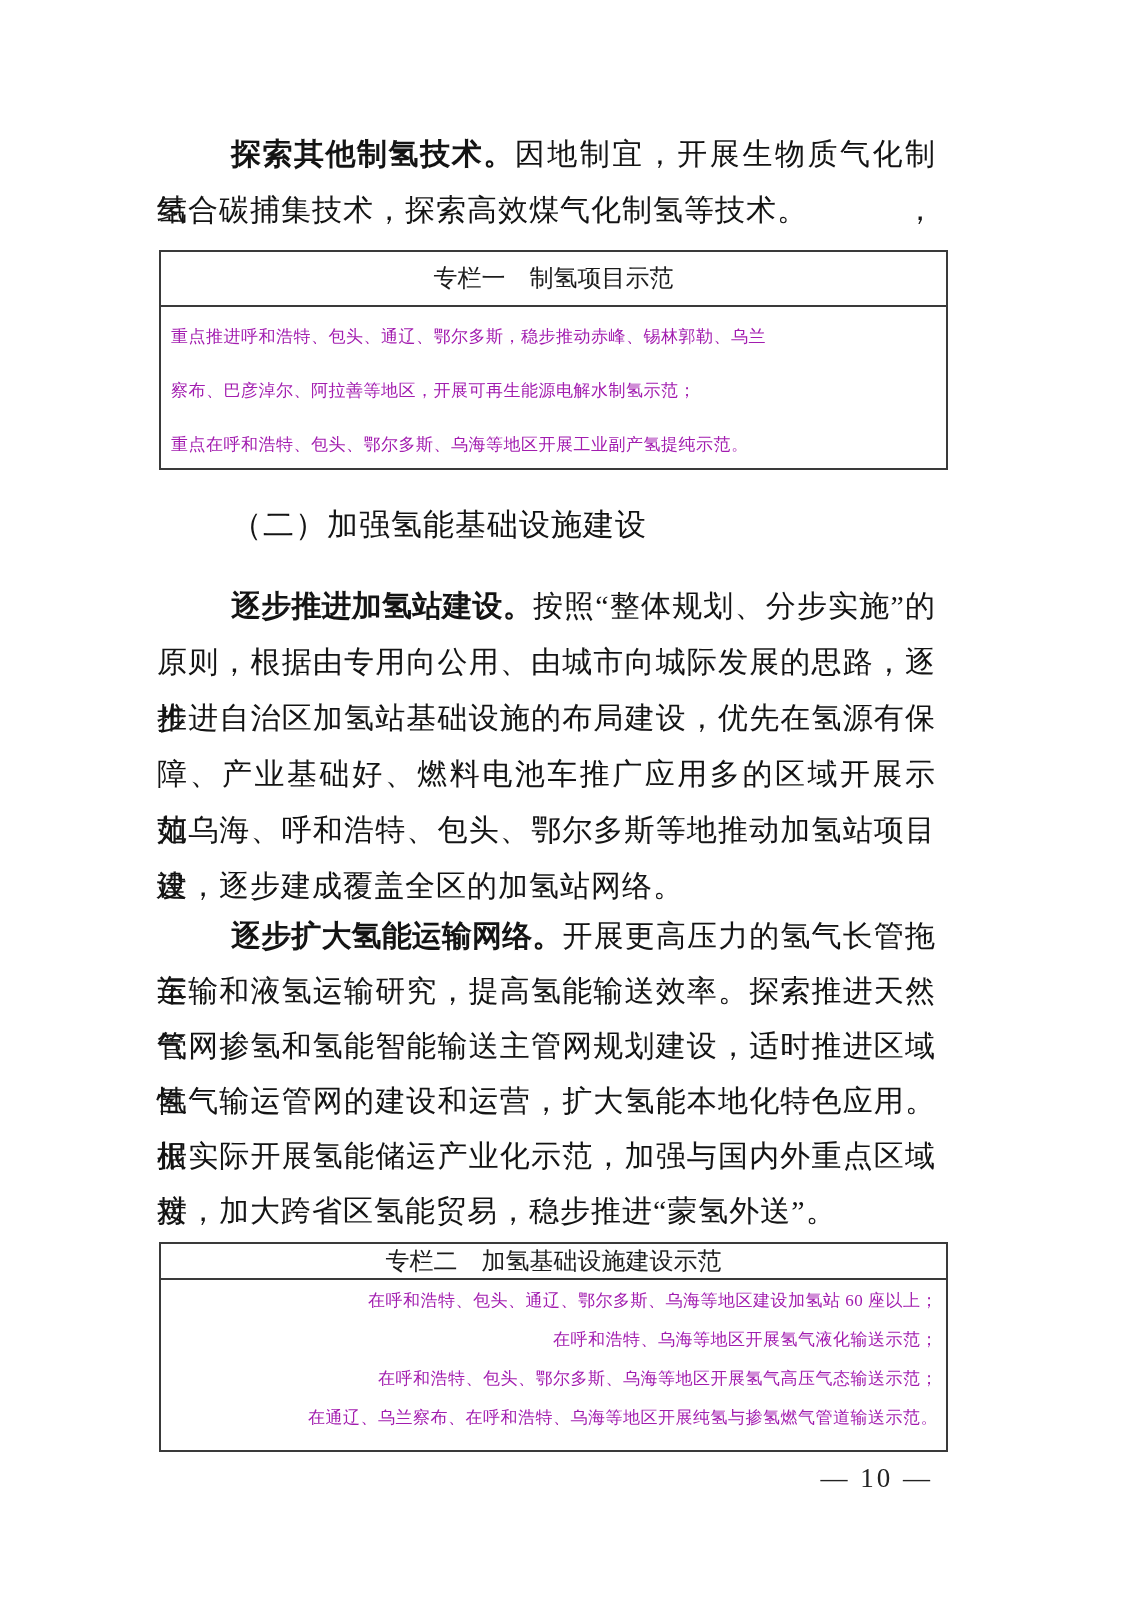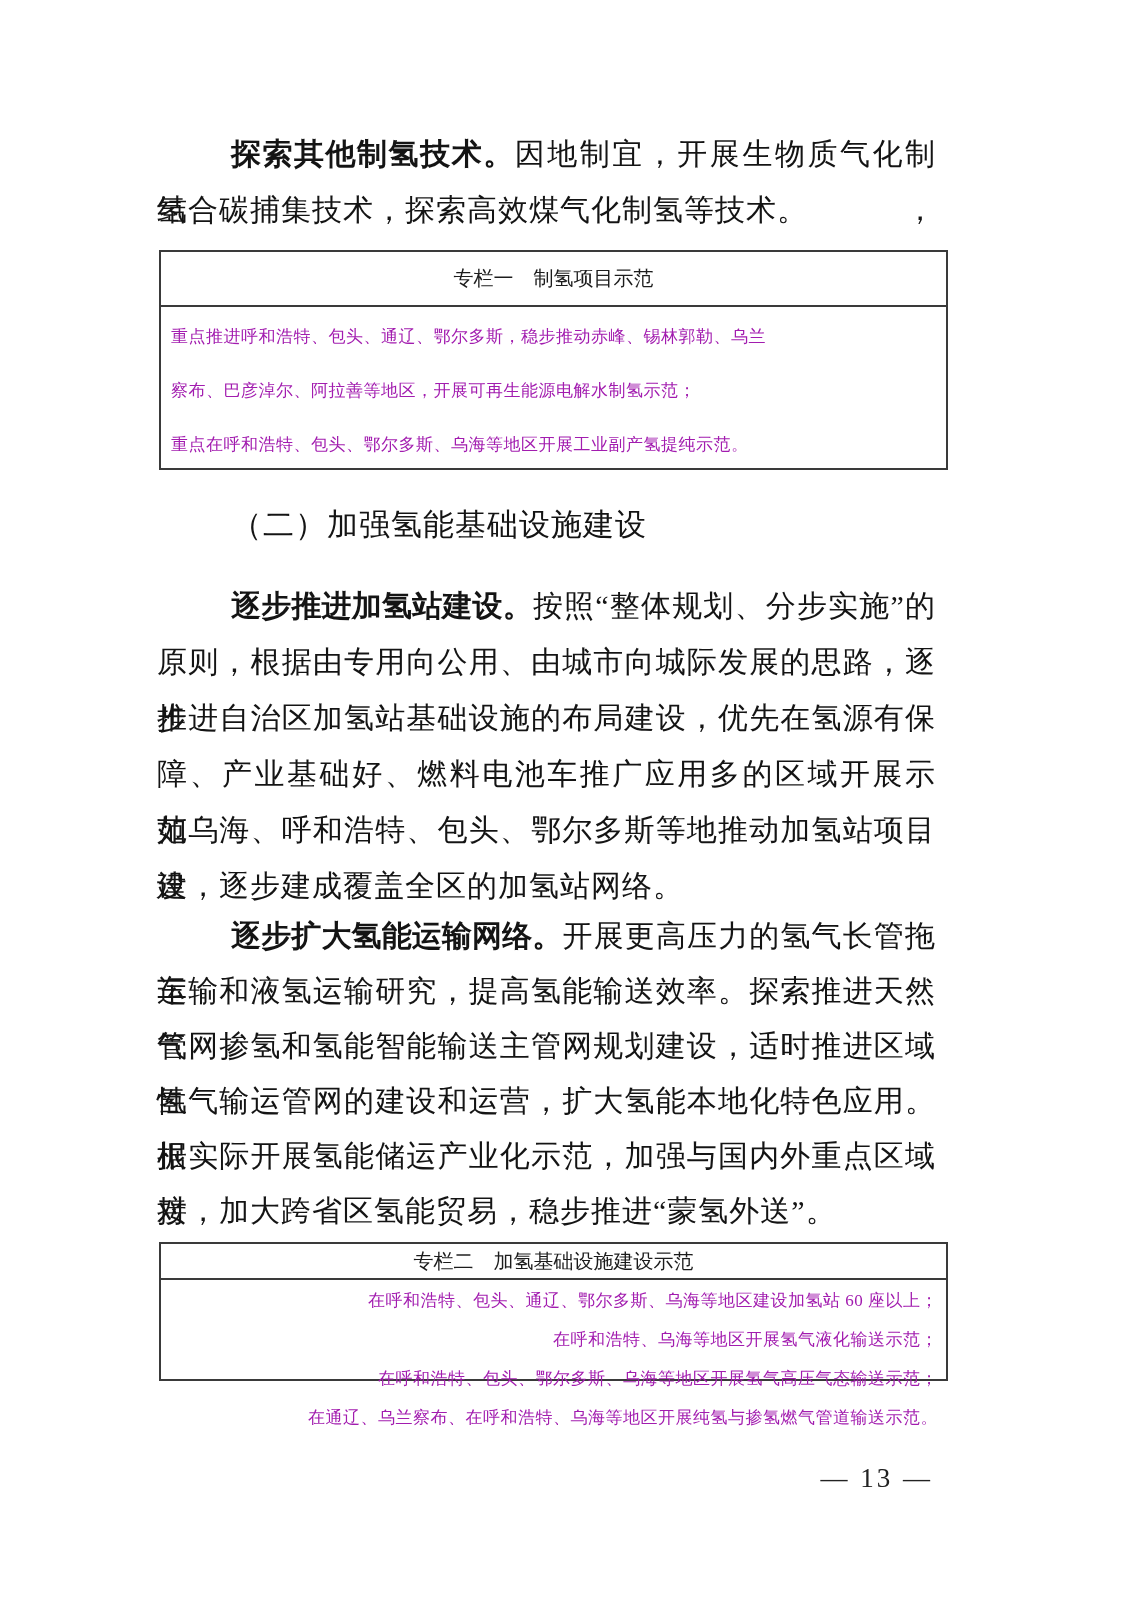--- a/index.html
+++ b/index.html
@@ -40,34 +40,34 @@
   }
   .box{
     position:absolute;left:159px;width:789px;
     border:2px solid #3a3a3a;
     box-sizing:border-box;
     background:#ffffff;
   }
   .box-title{
     text-align:center;
     border-bottom:2px solid #3a3a3a;
-    font-size:20px;
+    font-size:24px;
     color:#1c1c1c;
   }
   .box-body{padding:3px 8px 0 10px;}
   .box-line{
     font-size:17px;
     letter-spacing:0.5px;
     white-space:nowrap;
     color:#a21caf;
   }
   .box1{top:250px;height:220px;}
   .box1 .box-title{height:53px;line-height:53px;}
   .box1 .box-line{height:54px;line-height:54px;}
-  .box2{top:1242px;height:139px;}
+  .box2{top:1242px;height:210px;}
   .box2 .box-title{height:34px;line-height:34px;}
   .box2 .box-body{padding-top:1px;text-align:right;}
   .box2 .box-line{height:39px;line-height:39px;}
   .p1{top:126px;}
   .p2{top:578px;}
   .p3{top:908px;}
   .p3 .bl{height:55px;line-height:55px;}
   .pagenum{
     position:absolute;
     top:1460px;right:198px;
@@ -119,15 +119,15 @@
   <div class="box box2">
     <div class="box-title">专栏二　加氢基础设施建设示范</div>
     <div class="box-body">
       <div class="box-line">在呼和浩特、包头、通辽、鄂尔多斯、乌海等地区建设加氢站 60 座以上；</div>
       <div class="box-line">在呼和浩特、乌海等地区开展氢气液化输送示范；</div>
       <div class="box-line">在呼和浩特、包头、鄂尔多斯、乌海等地区开展氢气高压气态输送示范；</div>
       <div class="box-line">在通辽、乌兰察布、在呼和浩特、乌海等地区开展纯氢与掺氢燃气管道输送示范。</div>
     </div>
   </div>
 
-  <div class="pagenum">— 13 —</div>
+  <div class="pagenum">— 10 —</div>
 
 </div>
 
 </body></html>

